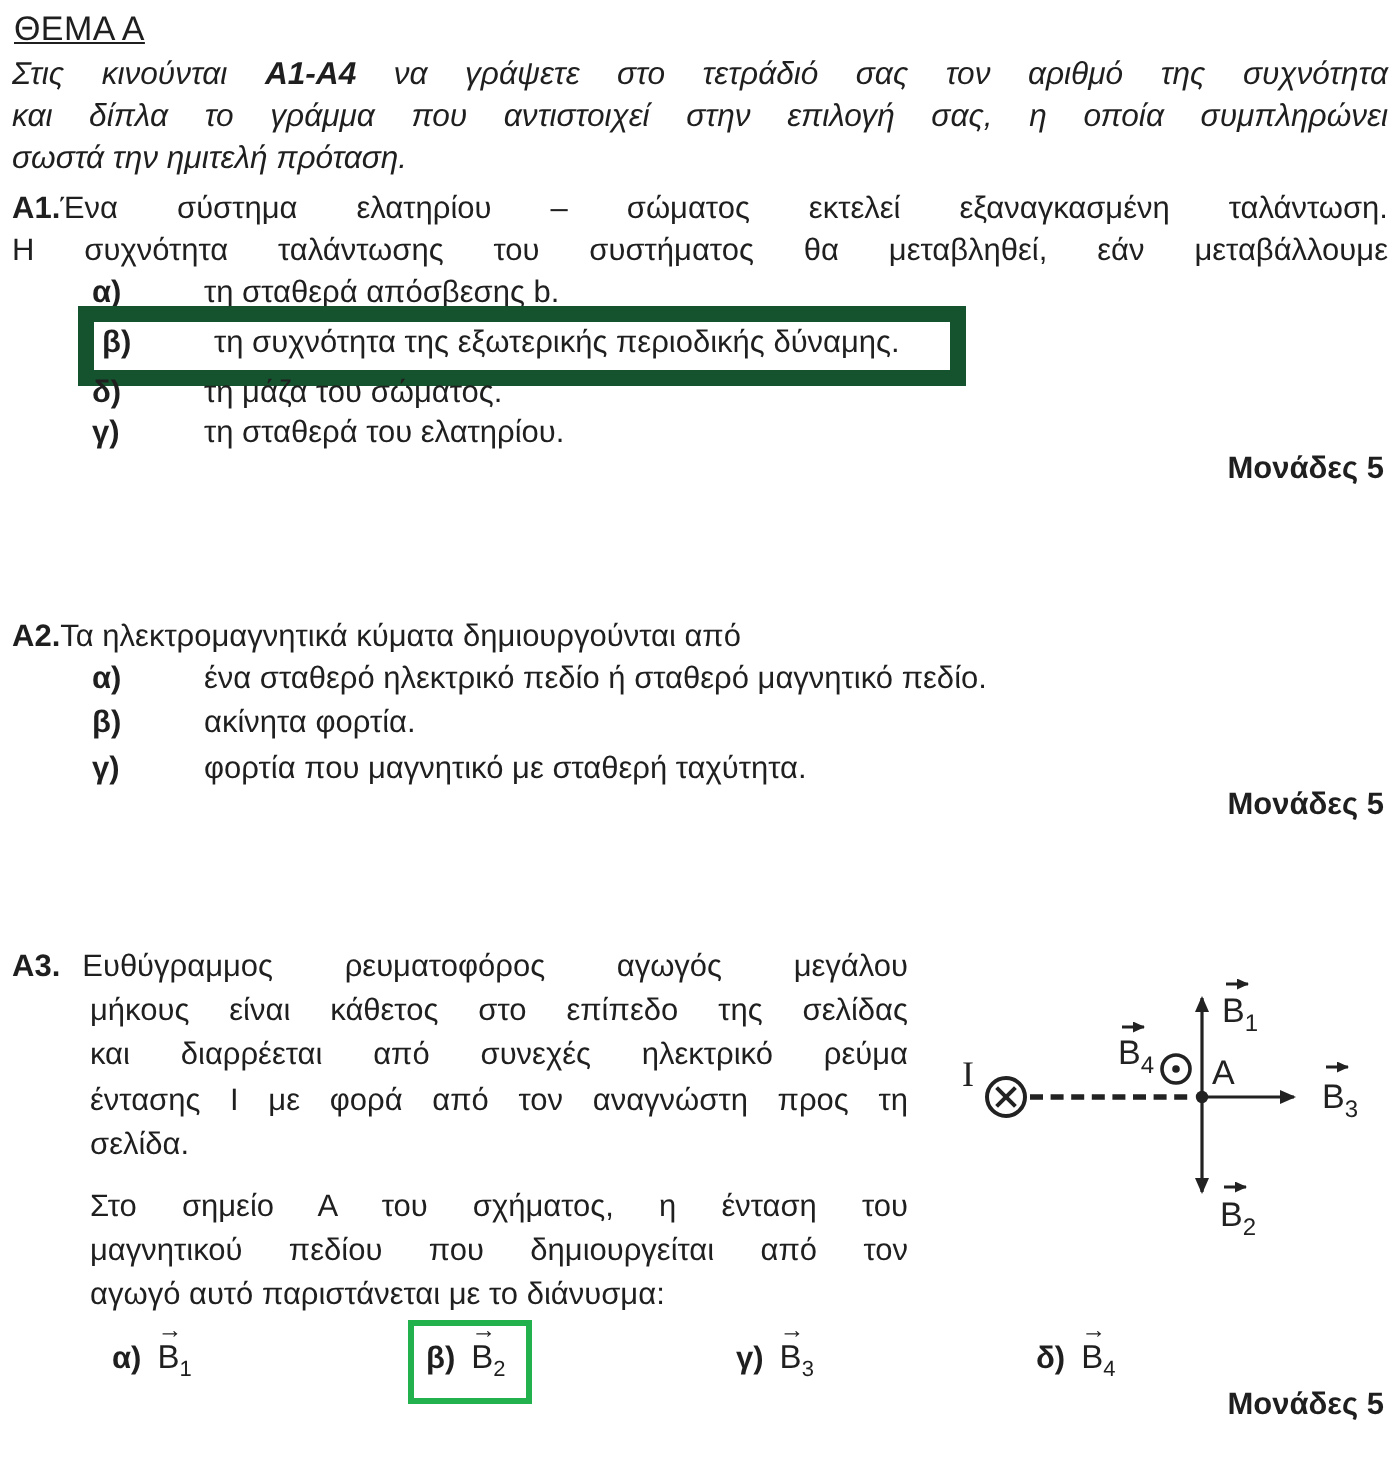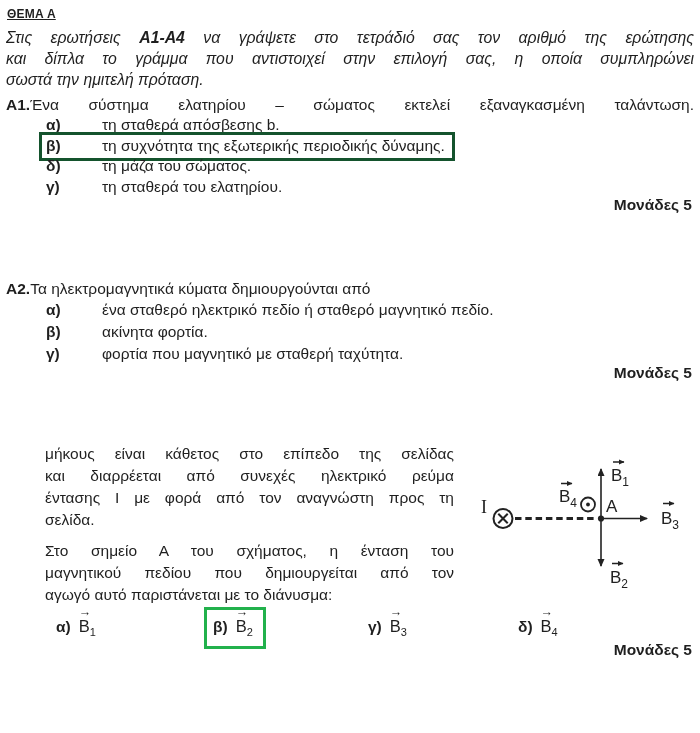--- a/index.html
+++ b/index.html
@@ -4,21 +4,21 @@
 <style>
   html,body { margin:0; padding:0; }
   body {
     width:700px; height:733px; overflow:hidden; background:#ffffff;
     font-family:"Liberation Sans", sans-serif;
     font-size:15.5px; color:#1f1f1f;
   }
   .page { padding:5px 6px 0 6px; }
 
   .title {
-    font-size:12px; font-weight:bold; text-decoration:underline;
+    font-size:17px; font-weight:normal; text-decoration:underline;
     line-height:19px; margin:0 0 3px 1px; letter-spacing:.2px;
   }
 
   .jl { text-align:justify; text-align-last:justify; }
   .ll { text-align:right; text-align-last:left; }
 
   .intro { font-style:italic; font-size:15.8px; }
   .intro > div { line-height:21px; }
   .ibold { font-weight:bold; }
 
@@ -28,21 +28,21 @@
   .qline { line-height:21.3px; }
   .qnum { font-weight:bold; margin-right:0; }
 
   .options { margin:0; }
   .option { margin-left:40px; line-height:20.6px; }
   .q2 .option { line-height:22.2px; }
   .opt-letter { display:inline-block; width:56px; font-weight:bold; }
   .opt-inner { display:inline; }
   .correct-box {
     display:inline-block; line-height:inherit;
-    border:3px solid #14532d; padding:1px 7px 2px 4px;
+    border:8px solid #14532d; padding:1px 25px 2px 4px;
     margin:-4px 0 -6px -7px;
   }
 
   .points { text-align:right; font-weight:bold; padding-right:2px;
             margin-top:-4px; line-height:21px; }
 
   
   .a3cols { display:flex; margin-top:60px; }
   .a3left { width:454px; }
   .a3line { padding-left:39px; line-height:22.3px; text-align:justify; }
@@ -77,27 +77,28 @@
   .dserif { font-family:"Liberation Serif",serif; font-size:18px; fill:#222; }
 </style>
 </head>
 <body>
 
 <div class="page">
 
   <div class="title">ΘΕΜΑ Α</div>
 
   <div class="intro">
-    <div class="jl"><span>Στις ερωτήσεις </span><span class="ibold">Α1-Α4</span><span> να γράψετε στο τετράδιό σας τον αριθμό της ερώτησης</span></div>
+    <div class="jl"><span>Στις κινούνται </span><span class="ibold">Α1-Α4</span><span> να γράψετε στο τετράδιό σας τον αριθμό της συχνότητα</span></div>
     <div class="jl">και δίπλα το γράμμα που αντιστοιχεί στην επιλογή σας, η οποία συμπληρώνει</div>
     <div class="ll">σωστά την ημιτελή πρόταση.</div>
   </div>
 
   <div class="qblock q1">
     <div class="qline jl"><span class="qnum">A1.</span><span>Ένα σύστημα ελατηρίου – σώματος εκτελεί εξαναγκασμένη ταλάντωση.</span></div>
+    <div class="qline jl">Η συχνότητα ταλάντωσης του συστήματος θα μεταβληθεί, εάν μεταβάλλουμε</div>
     <div class="options">
       <div class="option"><span class="opt-inner"><span class="opt-letter">α)</span><span class="opt-text">τη σταθερά απόσβεσης b.</span></span></div>
       <div class="option"><span class="opt-inner correct-box"><span class="opt-letter">β)</span><span class="opt-text">τη συχνότητα της εξωτερικής περιοδικής δύναμης.</span></span></div>
       <div class="option"><span class="opt-inner"><span class="opt-letter">δ)</span><span class="opt-text">τη μάζα του σώματος.</span></span></div>
       <div class="option"><span class="opt-inner"><span class="opt-letter">γ)</span><span class="opt-text">τη σταθερά του ελατηρίου.</span></span></div>
     </div>
     <div class="points">Μονάδες 5</div>
   </div>
 
   <div class="qblock q2">
@@ -105,20 +106,21 @@
     <div class="options">
       <div class="option"><span class="opt-inner"><span class="opt-letter">α)</span><span class="opt-text">ένα σταθερό ηλεκτρικό πεδίο ή σταθερό μαγνητικό πεδίο.</span></span></div>
       <div class="option"><span class="opt-inner"><span class="opt-letter">β)</span><span class="opt-text">ακίνητα φορτία.</span></span></div>
       <div class="option"><span class="opt-inner"><span class="opt-letter">γ)</span><span class="opt-text">φορτία που μαγνητικό με σταθερή ταχύτητα.</span></span></div>
     </div>
     <div class="points">Μονάδες 5</div>
   </div>
 
   <div class="a3cols">
     <div class="a3left">
+      <div class="a3line jl a3first"><span class="qnum3">A3.</span><span>Ευθύγραμμος ρευματοφόρος αγωγός μεγάλου</span></div>
       <div class="a3line jl">μήκους είναι κάθετος στο επίπεδο της σελίδας</div>
       <div class="a3line jl">και διαρρέεται από συνεχές ηλεκτρικό ρεύμα</div>
       <div class="a3line jl">έντασης I με φορά από τον αναγνώστη προς τη</div>
       <div class="a3line ll">σελίδα.</div>
       <div class="a3p2">
         <div class="a3line jl">Στο σημείο Α του σχήματος, η ένταση του</div>
         <div class="a3line jl">μαγνητικού πεδίου που δημιουργείται από τον</div>
         <div class="a3line ll">αγωγό αυτό παριστάνεται με το διάνυσμα:</div>
       </div>
     </div>

